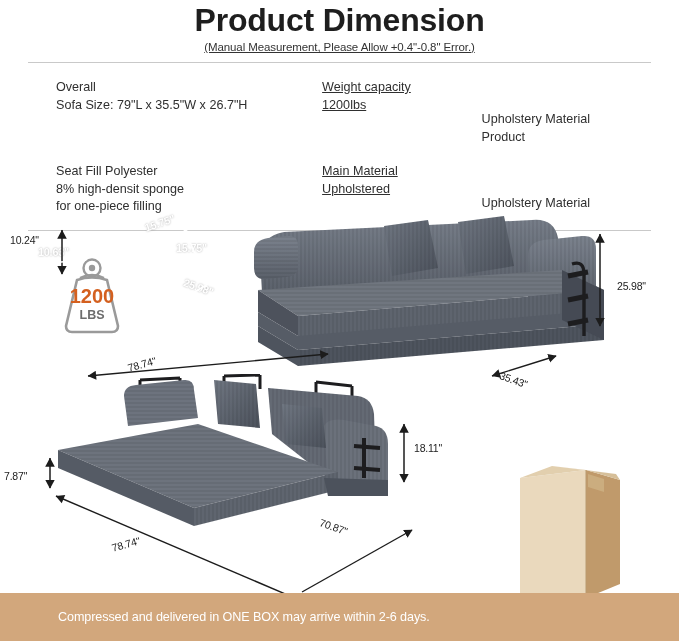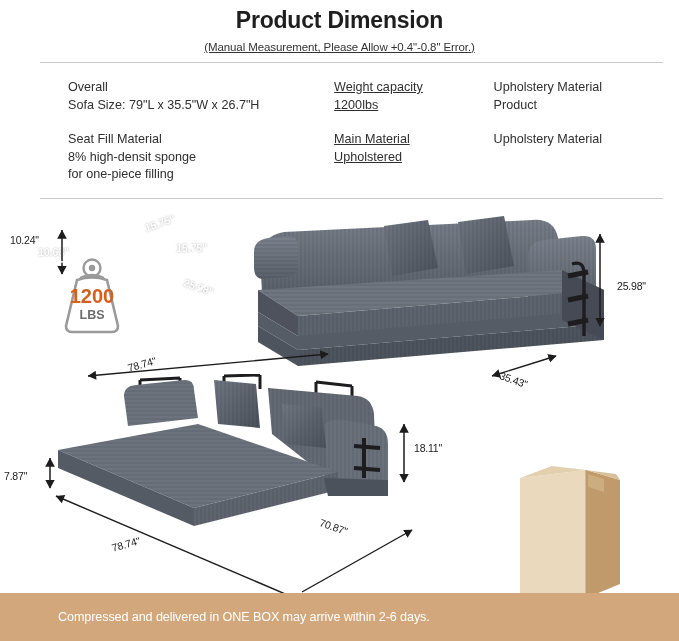--- a/index.html
+++ b/index.html
@@ -9,50 +9,50 @@
     background: #ffffff;
     font-family: "Liberation Sans", sans-serif;
     position: relative;
     overflow: hidden;
     color: #2b2b2b;
   }
 
   
   #header { padding-top: 2px; text-align: center; }
   #title {
-    font-size: 23px;
+    font-size: 32px;
     font-weight: bold;
     letter-spacing: -0.2px;
     color: #1e1e1e;
     line-height: 36px;
   }
   #subtitle {
     font-size: 11.5px;
     color: #333333;
     margin-top: 3px;
     letter-spacing: -0.1px;
     text-decoration: underline;
   }
 
   
   #spec-table {
     position: absolute;
-    left: 40px;
+    left: 28px;
     top: 62px;
     width: 623px;
     border-top: 1.5px solid #c9c9c9;
     border-bottom: 1.5px solid #c9c9c9;
     padding: 16px 0 14px 0;
   }
   .spec-row { display: flex; }
   .spec-row + .spec-row { margin-top: 17px; }
   .spec-cell { font-size: 12.6px; line-height: 17.5px; color: #2f2f2f; }
   .c1 { width: 295px; padding-left: 28px; }
   .c2 { width: 160px; text-decoration: underline; }
-  .c3 { width: 170px; }
+  .c3 { width: 170px; margin-top: 32px; }
   .spec-label { display: block; }
   .spec-value { display: block; }
 
   
   #stage {
     position: absolute;
     left: 0; top: 196px;
     width: 679px; height: 398px;
   }
 
@@ -119,21 +119,21 @@
       <span class="spec-label">Weight capacity</span>
       <span class="spec-value">1200lbs</span>
     </div>
     <div class="spec-cell c3">
       <span class="spec-label">Upholstery Material</span>
       <span class="spec-value">Product</span>
     </div>
   </div>
   <div class="spec-row">
     <div class="spec-cell c1">
-      <span class="spec-label">Seat Fill Material</span>
+      <span class="spec-label">Seat Fill Polyester</span>
       <span class="spec-value">8% high-densit sponge</span>
       <span class="spec-value">for one-piece filling</span>
     </div>
     <div class="spec-cell c2">
       <span class="spec-label">Main Material</span>
       <span class="spec-value">Upholstered</span>
     </div>
     <div class="spec-cell c3">
       <span class="spec-label">Upholstery Material</span>
     </div>

